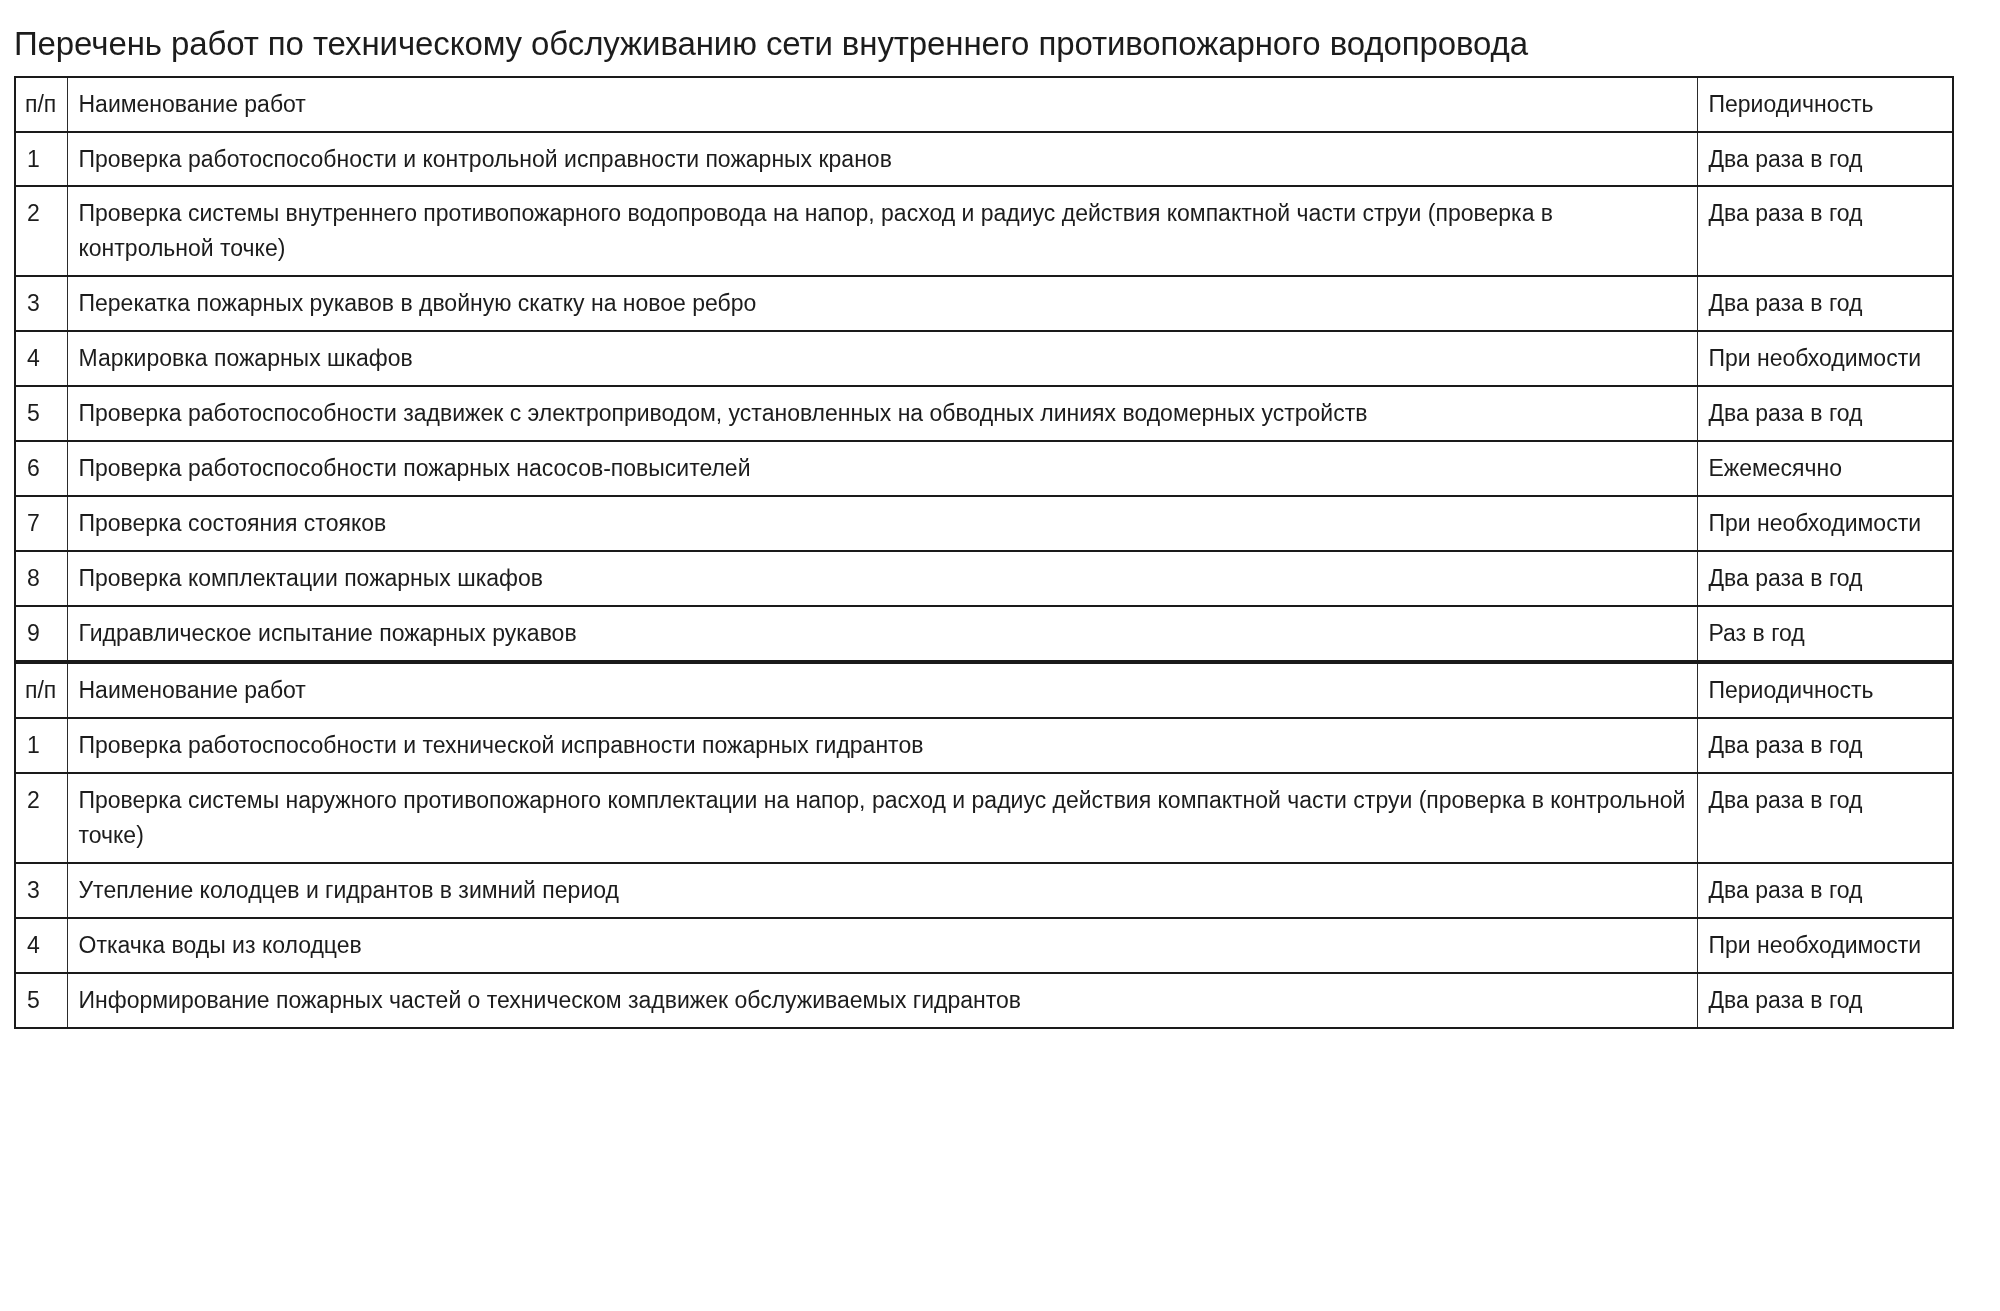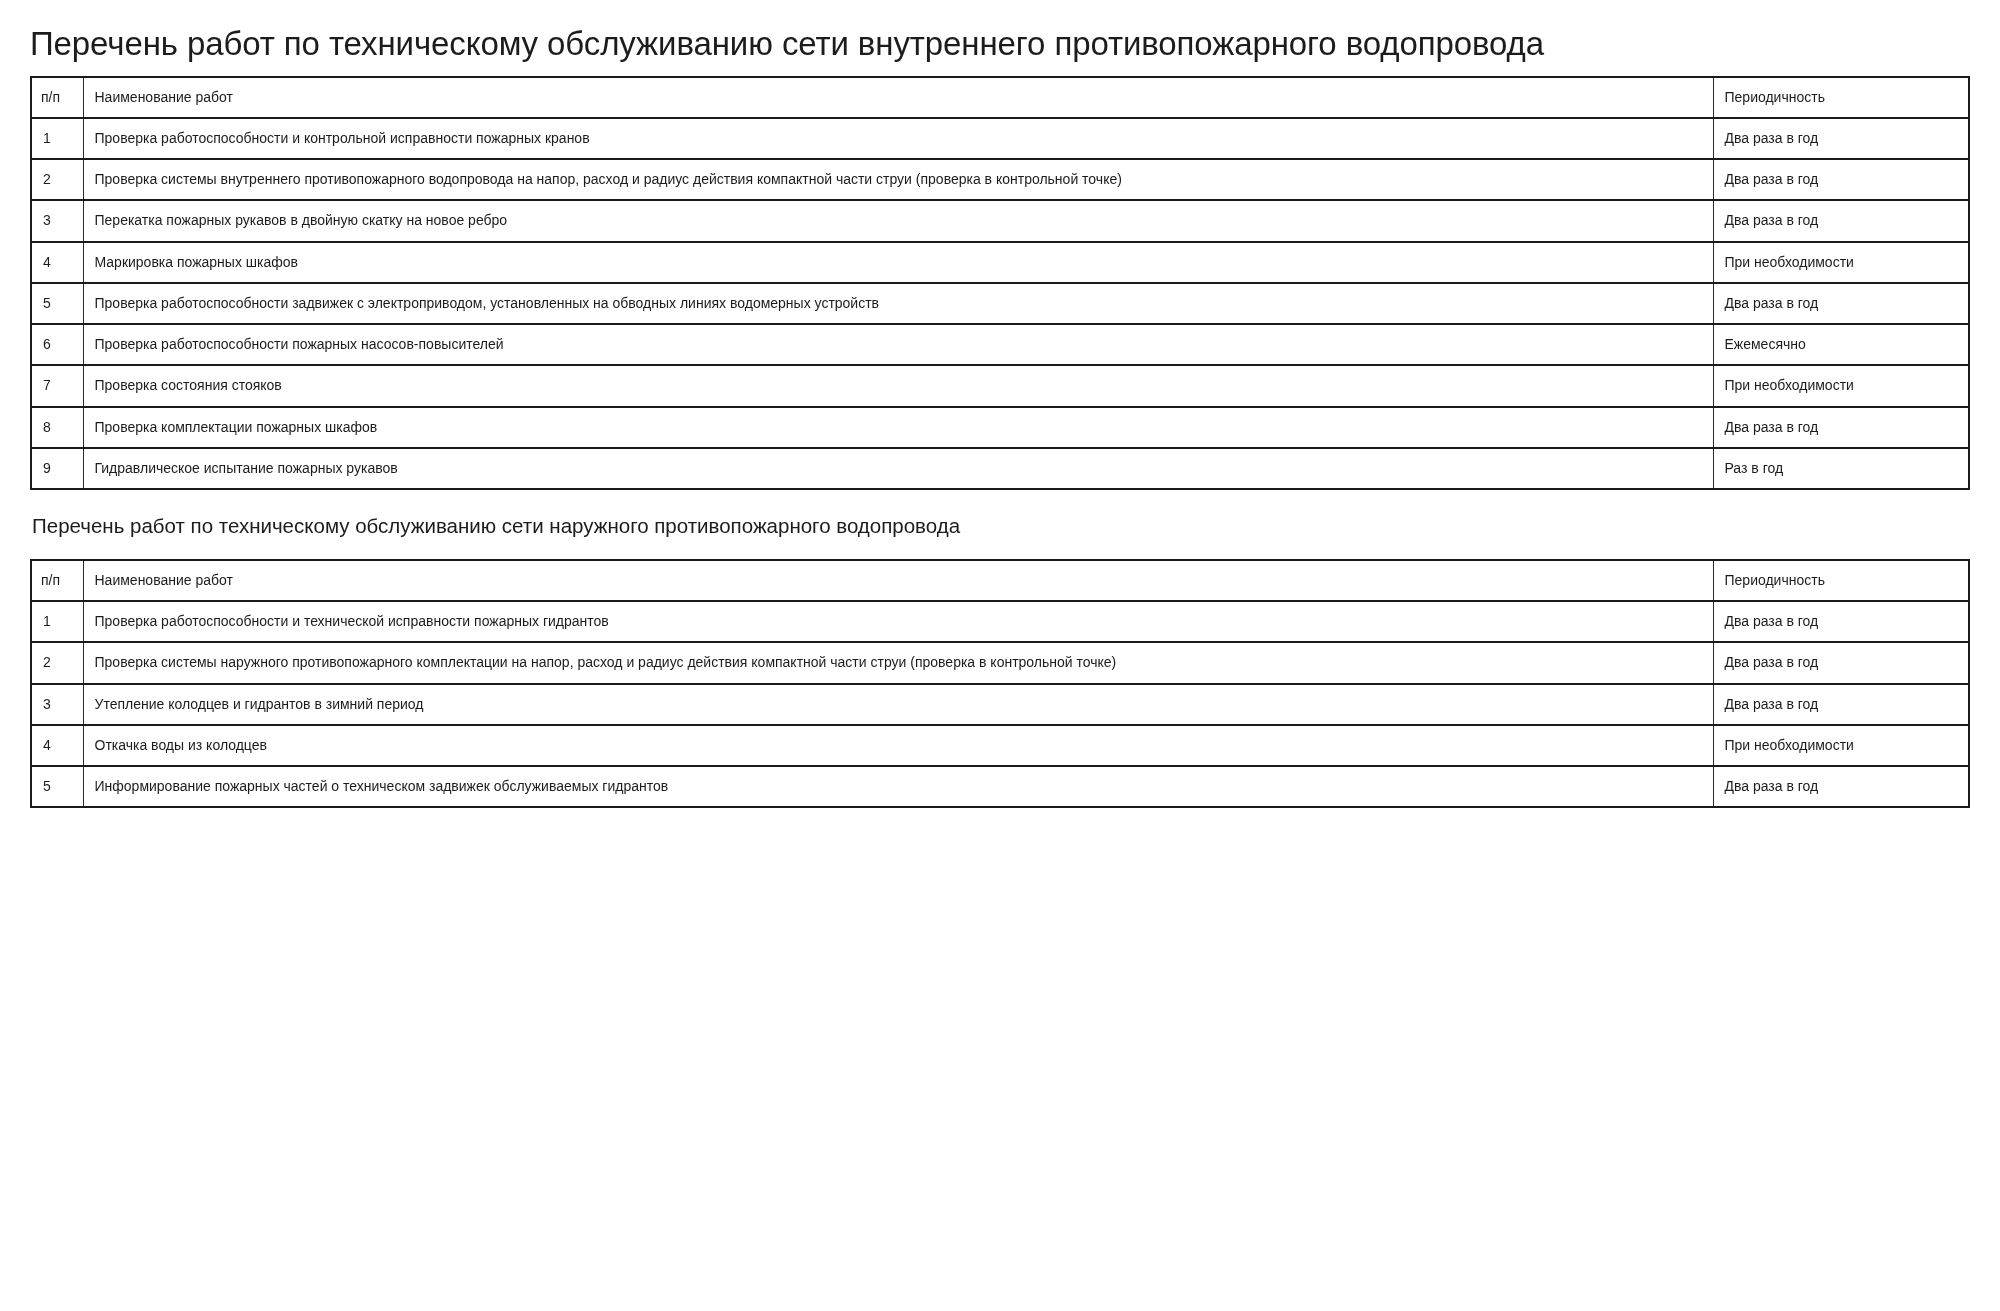--- a/index.html
+++ b/index.html
@@ -12,21 +12,21 @@
     height: 1311px;
     font-family: "Liberation Sans", "DejaVu Sans", sans-serif;
     color: #1a1a1a;
     overflow: hidden;
   }
   .page {
     position: relative;
     width: 2000px;
     height: 1311px;
     box-sizing: border-box;
-    padding: 22px 30px 0 30px;
+    padding: 22px 30px 0 14px;
   }
 
   
   .doc-title {
     font-size: 33px;
     line-height: 1.32;
     font-weight: 400;
     color: #1c1c1c;
     letter-spacing: -0.1px;
     margin: 0 0 10px 0;
@@ -46,21 +46,21 @@
     table-layout: fixed;
     width: 1940px;
     border: 2px solid #1a1a1a;
     background: #ffffff;
   }
   table.work-table td,
   table.work-table th {
     border: 1px solid #2b2b2b;
     border-bottom: 2px solid #1a1a1a;
     padding: 9px 10px 9px 11px;
-    font-size: 14px;
+    font-size: 23px;
     line-height: 1.52;
     font-weight: 400;
     text-align: left;
     vertical-align: top;
     color: #1c1c1c;
     background: #ffffff;
     word-wrap: break-word;
   }
   table.work-table tr:last-child td {
     border-bottom: none;
@@ -139,21 +139,20 @@
         <td>Два раза в год</td>
       </tr>
       <tr>
         <td>9</td>
         <td>Гидравлическое испытание пожарных рукавов</td>
         <td>Раз в год</td>
       </tr>
     </tbody>
   </table>
 
-  <p class="section-subtitle">Перечень работ по техническому обслуживанию сети наружного противопожарного водопровода</p>
 
   <table class="work-table">
     <colgroup>
       <col class="col-num">
         <col class="col-name">
         <col class="col-per">
     </colgroup>
     <thead>
       <tr>
         <th class="col-num">п/п</th>

